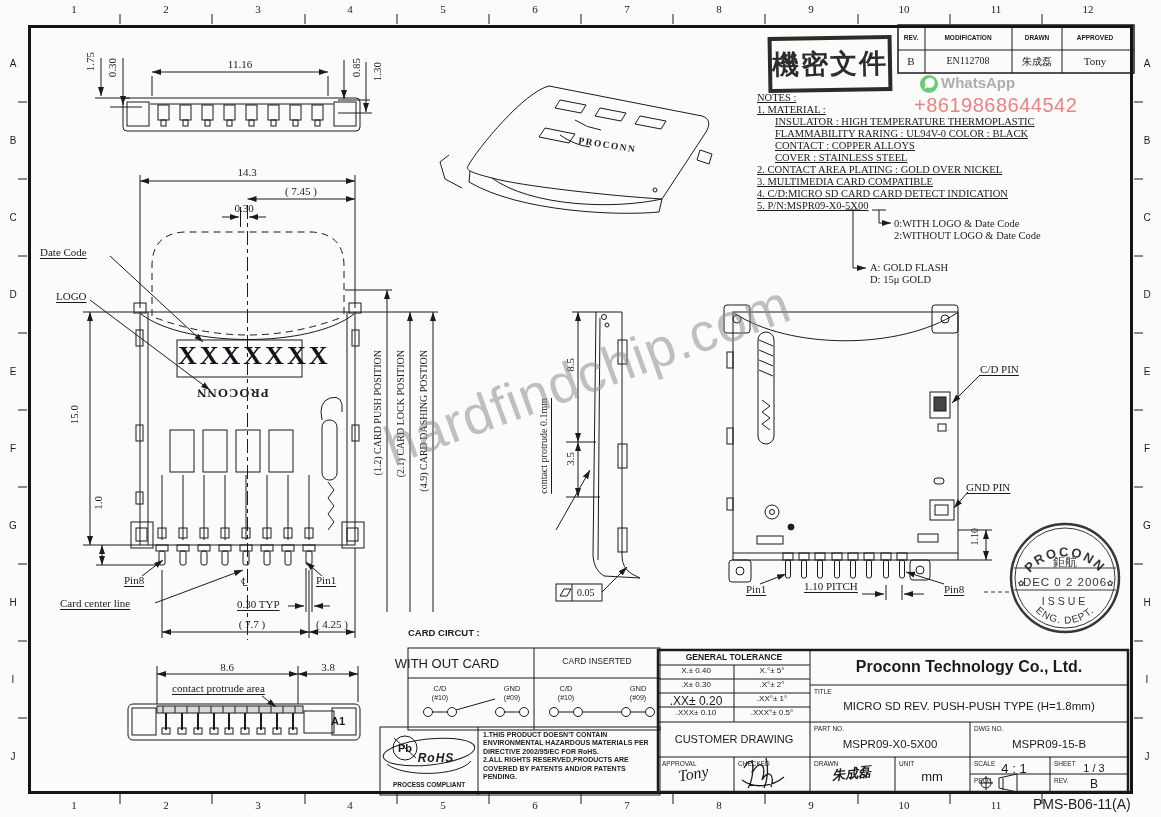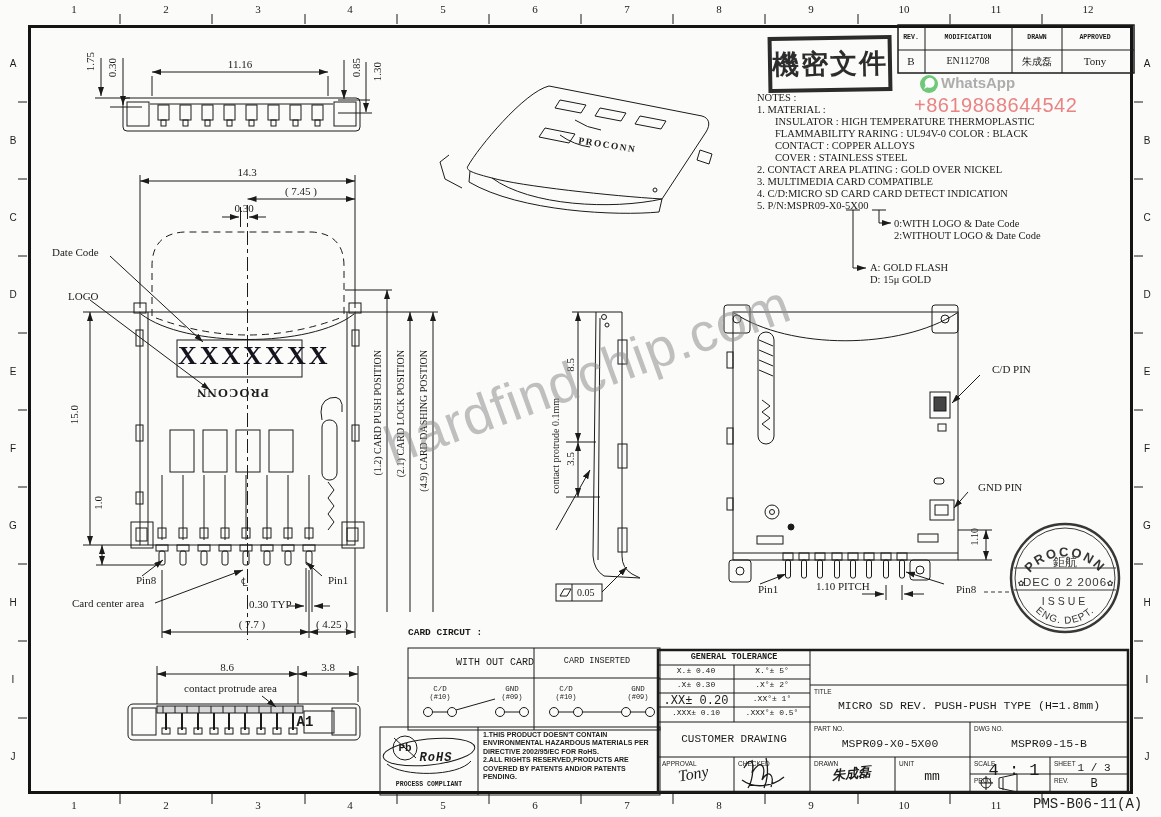--- a/index.html
+++ b/index.html
@@ -1,39 +1,39 @@
 <!DOCTYPE html>
 <html><head>
 <meta charset="utf-8">
 <style>
   html,body{margin:0;padding:0;background:#888;}
   #sheet{position:relative;width:1161px;height:817px;background:#fbfbfa;overflow:hidden;
          font-family:"Liberation Serif",serif;color:#1b1b1b;}
   #frame{position:absolute;left:28px;top:25px;width:1099px;height:763px;border:3px solid #141414;z-index:1;}
   svg.lw{position:absolute;left:0;top:0;z-index:2;}
   .t{position:absolute;font-family:"Liberation Serif",serif;font-size:11px;color:#1b1b1b;white-space:nowrap;z-index:3;line-height:1.1;}
-  .s{font-family:Liberation Mono, monospace;}
+  .s{font-family:Liberation Sans, sans-serif;}
   .c{transform:translateX(-50%);}
   .v{writing-mode:vertical-rl;transform:rotate(180deg);}
-  .u{text-underline-offset:2px;margin-left:12px;}
+  .u{text-decoration:underline;text-underline-offset:2px;}
   .b{font-weight:bold;}
   .gz{position:absolute;transform:translateX(-50%);font-family:"Liberation Serif",serif;font-size:11px;z-index:3;}
   .gzr{position:absolute;transform:translate(-50%,-50%);font-family:"Liberation Sans",sans-serif;font-size:10px;z-index:3;}
   #conf-stamp{position:absolute;left:768px;top:36px;width:116px;height:48px;border:4px solid #1a1a1a;
       display:flex;align-items:center;justify-content:center;font-size:27px;font-weight:bold;letter-spacing:2px;
       transform:rotate(-1deg);opacity:.92;z-index:4;}
   #wm-site{position:absolute;left:376px;top:418px;font-family:"Liberation Sans",sans-serif;font-size:54px;
       letter-spacing:1px;color:#8f8f8f;opacity:.55;transform:rotate(-20deg);transform-origin:left top;z-index:6;white-space:nowrap;}
   #wm-wa{position:absolute;left:941px;top:74px;font-family:"Liberation Sans",sans-serif;font-weight:bold;
       font-size:15px;color:#a5a5a5;opacity:.9;z-index:6;}
   #wm-phone{position:absolute;left:914px;top:94px;font-family:"Liberation Sans",sans-serif;font-size:20px;
       color:#ea8383;letter-spacing:.5px;z-index:6;}
   .cell-lbl{position:absolute;font-family:"Liberation Sans",sans-serif;font-size:6.5px;color:#222;z-index:3;}
   .note-line{white-space:pre;}
-  #notes div{height:12px;font-size:10.5px;}
+  #notes div{height:12px;font-size:10.5px;text-decoration:underline;}
   #notes div.ind{padding-left:18px;}
   #rohs-text{position:absolute;left:483px;top:731px;width:168px;font-family:"Liberation Sans",sans-serif;
       font-size:7px;font-weight:bold;line-height:8.4px;color:#222;z-index:3;}
   .sig{font-style:italic;}
 </style>
 </head>
 <body>
 
 <div id="sheet">
 
@@ -450,44 +450,44 @@
   <span class="t u" style="left:40px;top:246px">Date Code</span>
   <span class="t u" style="left:56px;top:290px">LOGO</span>
   <div class="t b" style="left:178px;top:342px;width:124px;text-align:center;font-size:26px;letter-spacing:3px;color:#14141f">XXXXXXX</div>
   <span class="t b" style="left:196px;top:386px;font-size:13px;letter-spacing:1px;transform:rotate(180deg)">PROCONN</span>
   <span class="t v" style="left:372px;top:350px;font-size:10px">(1.2) CARD PUSH POSITION</span>
   <span class="t v" style="left:395px;top:350px;font-size:10px">(2.1) CARD LOCK POSITION</span>
   <span class="t v" style="left:418px;top:350px;font-size:10px">(4.9) CARD DASHING POSTION</span>
   <span class="t u" style="left:124px;top:574px">Pin8</span>
   <span class="t" style="left:241px;top:576px;font-size:12px">℄</span>
   <span class="t u" style="left:316px;top:574px">Pin1</span>
-  <span class="t u" style="left:60px;top:597px">Card center area</span>
+  <span class="t u" style="left:60px;top:597px">Card center line</span>
   <span class="t u" style="left:237px;top:598px">0.30 TYP</span>
   <span class="t c" style="left:252px;top:618px">( 7.7 )</span>
   <span class="t c" style="left:332px;top:618px">( 4.25 )</span>
 
   <span class="t v" style="left:564px;top:358px">8.5</span>
   <span class="t v" style="left:564px;top:452px">3.5</span>
   <span class="t v u" style="left:538px;top:398px;font-size:10px">contact protrude 0.1mm</span>
   <span class="t" style="left:577px;top:587px;font-size:10px">0.05</span>
 
   <span class="t u" style="left:980px;top:363px">C/D PIN</span>
   <span class="t u" style="left:966px;top:481px">GND PIN</span>
   <span class="t v" style="left:969px;top:528px;font-size:10px">1.10</span>
   <span class="t u" style="left:746px;top:583px">Pin1</span>
   <span class="t u" style="left:804px;top:580px">1.10 PITCH</span>
   <span class="t u" style="left:944px;top:583px">Pin8</span>
 
   <span class="t c" style="left:227px;top:661px">8.6</span>
   <span class="t c" style="left:328px;top:661px">3.8</span>
   <span class="t u" style="left:172px;top:682px">contact protrude area</span>
-  <span class="t s b c" style="left:305px;top:715px;font-size:14px">A1</span>
+  <span class="t s b c" style="left:338px;top:715px;font-size:11px">A1</span>
 
   <span class="t s b" style="left:408px;top:628px;font-size:9.5px">CARD CIRCUT :</span>
-  <span class="t s c" style="left:495px;top:657px;font-size:10px">WITH OUT CARD</span>
+  <span class="t s c" style="left:447px;top:657px;font-size:13px">WITH OUT CARD</span>
   <span class="t s c" style="left:597px;top:657px;font-size:8.5px">CARD INSERTED</span>
   <span class="t s c" style="left:440px;top:685px;font-size:7.5px">C/D</span>
   <span class="t s c" style="left:440px;top:694px;font-size:7px">(#10)</span>
   <span class="t s c" style="left:512px;top:685px;font-size:7.5px">GND</span>
   <span class="t s c" style="left:512px;top:694px;font-size:7px">(#09)</span>
   <span class="t s c" style="left:566px;top:685px;font-size:7.5px">C/D</span>
   <span class="t s c" style="left:566px;top:694px;font-size:7px">(#10)</span>
   <span class="t s c" style="left:638px;top:685px;font-size:7.5px">GND</span>
   <span class="t s c" style="left:638px;top:694px;font-size:7px">(#09)</span>
 
@@ -502,37 +502,38 @@
   <span class="t s b c" style="left:734px;top:653px;font-size:8.5px">GENERAL TOLERANCE</span>
   <span class="t s c" style="left:696px;top:667px;font-size:8px">X.± 0.40</span>
   <span class="t s c" style="left:772px;top:667px;font-size:8px">X.°± 5°</span>
   <span class="t s c" style="left:696px;top:681px;font-size:8px">.X± 0.30</span>
   <span class="t s c" style="left:772px;top:681px;font-size:8px">.X°± 2°</span>
   <span class="t s c" style="left:696px;top:695px;font-size:12px">.XX± 0.20</span>
   <span class="t s c" style="left:772px;top:695px;font-size:8px">.XX°± 1°</span>
   <span class="t s c" style="left:696px;top:709px;font-size:8px">.XXX± 0.10</span>
   <span class="t s c" style="left:772px;top:709px;font-size:8px">.XXX°± 0.5°</span>
 
+  <span class="t s b c" style="left:969px;top:658px;font-size:16px">Proconn Technology Co., Ltd.</span>
   <span class="cell-lbl" style="left:814px;top:688px">TITLE</span>
   <span class="t s c" style="left:969px;top:700px;font-size:11.5px">MICRO SD REV. PUSH-PUSH TYPE  (H=1.8mm)</span>
   <span class="t s c" style="left:734px;top:733px;font-size:11px">CUSTOMER DRAWING</span>
   <span class="cell-lbl" style="left:814px;top:725px">PART NO.</span>
   <span class="t s c" style="left:890px;top:738px;font-size:11.5px">MSPR09-X0-5X00</span>
   <span class="cell-lbl" style="left:974px;top:725px">DWG NO.</span>
   <span class="t s c" style="left:1049px;top:738px;font-size:11.5px">MSPR09-15-B</span>
   <span class="cell-lbl" style="left:662px;top:760px"></span>
   <span class="cell-lbl" style="left:662px;top:760px">APPROVAL</span>
   <span class="t sig" style="left:678px;top:765px;font-size:16px;transform:rotate(-10deg)">Tony</span>
   <span class="cell-lbl" style="left:738px;top:760px">CHECKED</span>
   <span class="cell-lbl" style="left:814px;top:760px">DRAWN</span>
   <span class="t sig b" style="left:832px;top:767px;font-size:13px;transform:rotate(-6deg)">朱成磊</span>
   <span class="cell-lbl" style="left:899px;top:760px">UNIT</span>
   <span class="t s c" style="left:932px;top:770px;font-size:13px">mm</span>
   <span class="cell-lbl" style="left:974px;top:760px">SCALE</span>
-  <span class="t s c" style="left:1014px;top:762px;font-size:17px">4 : 1</span>
+  <span class="t s c" style="left:1014px;top:762px;font-size:13px">4 : 1</span>
   <span class="cell-lbl" style="left:1054px;top:760px">SHEET</span>
   <span class="t s c" style="left:1094px;top:762px;font-size:11px">1 / 3</span>
   <span class="cell-lbl" style="left:974px;top:777px">PROJ.</span>
   <span class="cell-lbl" style="left:1054px;top:777px">REV.</span>
   <span class="t s c" style="left:1094px;top:778px;font-size:12px">B</span>
 
   <span class="t s" style="left:1033px;top:797px;font-size:14px;color:#222">PMS-B06-11(A)</span>
 
 </div>
 

